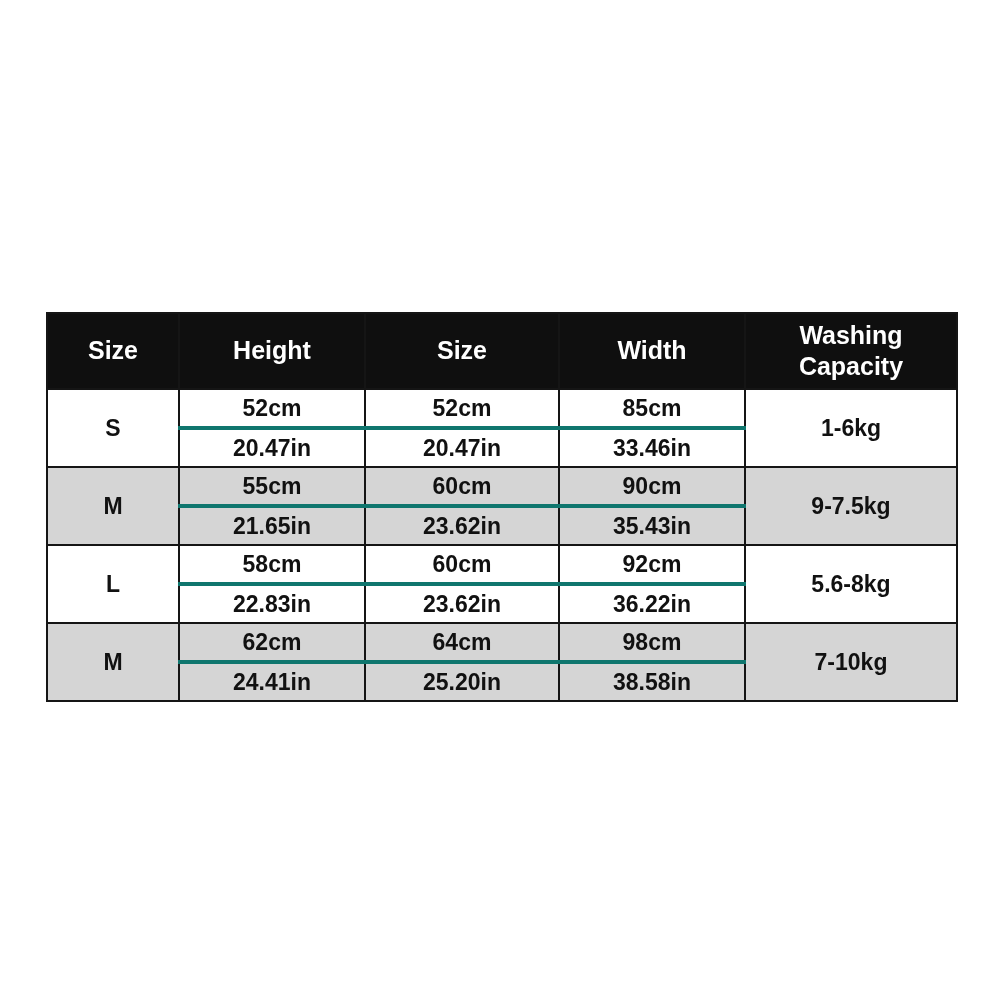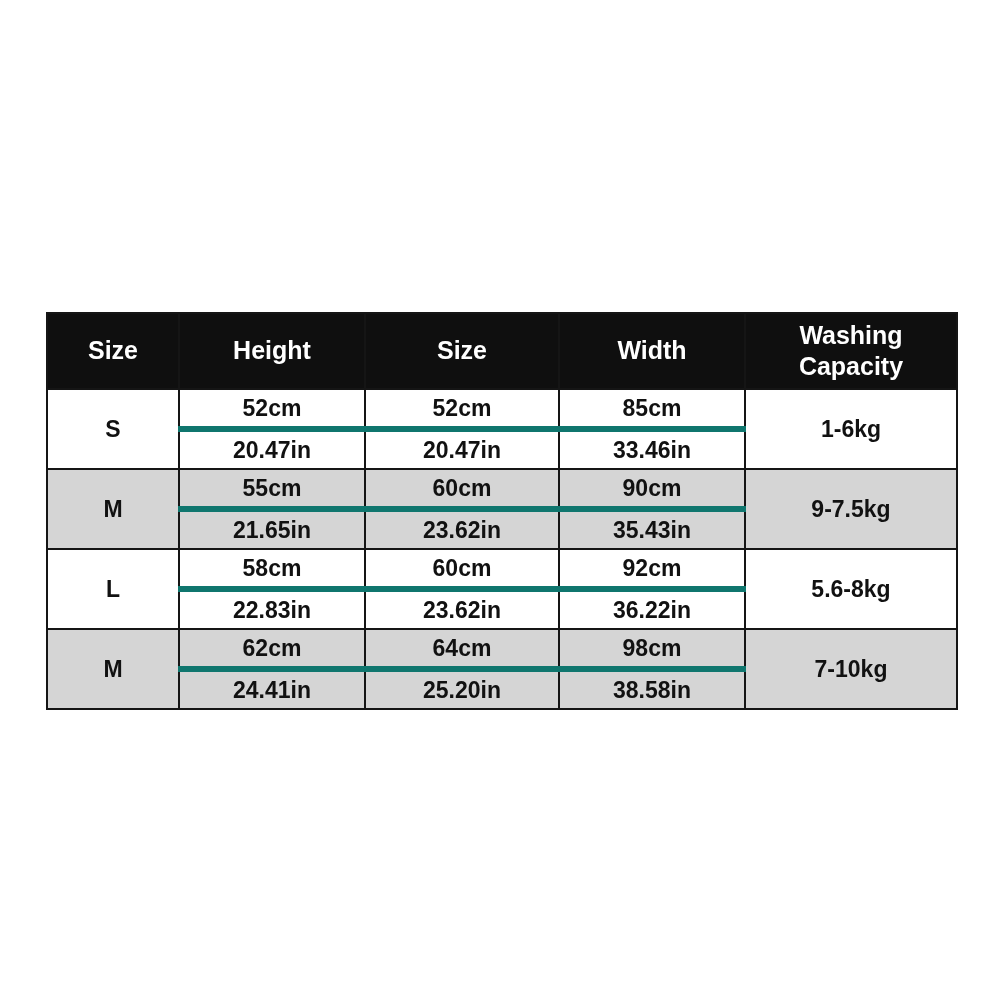--- a/index.html
+++ b/index.html
@@ -40,21 +40,21 @@
     vertical-align: middle;
     padding: 0;
     overflow: hidden;
   }
   
   table.size-chart tr.subrow-cm td.metric {
     border-bottom: 1px solid #2a2a2a;
     margin-top: 28px;
   }
   table.size-chart tr.subrow-in td.metric {
-    border-top: 6px solid #0f766e;
+    border-top: 4px solid #0f766e;
   }
 
   table.size-chart thead th {
     background: #0f0f0f;
     color: #ffffff;
     height: 74px;
     font-size: 25px;
     line-height: 1.25;
     padding: 0 10px;
   }

